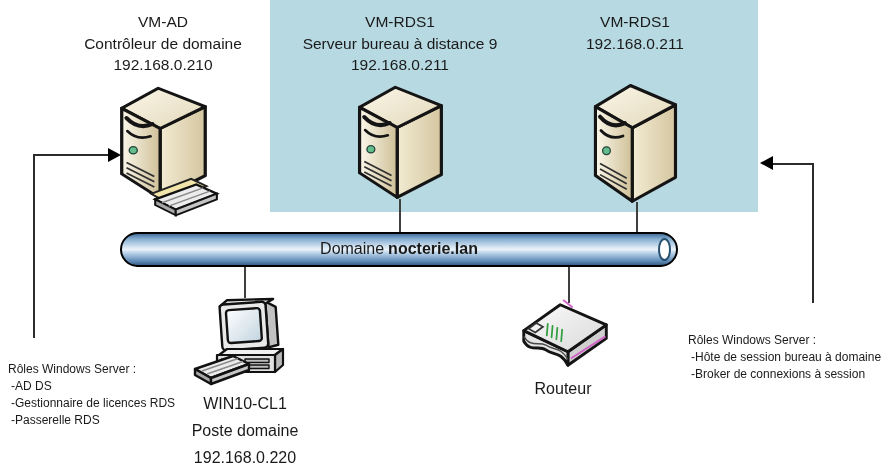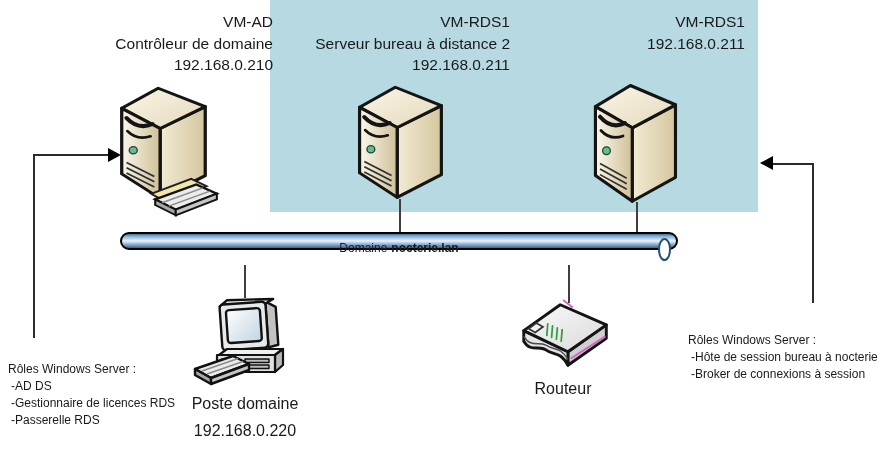--- a/index.html
+++ b/index.html
@@ -4,34 +4,34 @@
 <style>
   html,body{margin:0;padding:0;background:#ffffff;}
   #stage{
     position:relative;width:889px;height:474px;background:#ffffff;overflow:hidden;
     font-family:"Liberation Sans",sans-serif;color:#1a1a1a;
   }
   .abs{position:absolute;}
   
   #rds-zone{left:270px;top:0;width:488px;height:212px;background:#b7d9e2;}
   
-  .node-label{width:220px;text-align:right;font-size:15.5px;line-height:21.5px;white-space:nowrap;}
+  .node-label{width:220px;text-align:center;font-size:15.5px;line-height:21.5px;white-space:nowrap;}
   #label-vm-ad{left:53px;top:11px;}
   #label-rds1{left:290px;top:11px;}
   #label-rds2{left:525px;top:11px;}
   
   .node-label-lg{width:200px;text-align:center;font-size:16px;line-height:27px;white-space:nowrap;}
   #label-client{left:145px;top:390px;}
   #label-router{left:463px;top:375px;}
   
   #pipe{
-    left:120px;top:232px;width:558px;height:18px;box-sizing:border-box;
+    left:120px;top:232px;width:558px;height:35px;box-sizing:border-box;
     border:2.5px solid #000;border-radius:18px;
     background:linear-gradient(180deg,#44719c 0%,#86add1 16%,#d6e5f2 42%,#eaf3fa 50%,#b0cbe5 64%,#5d89b4 88%,#3a6088 100%);
-    text-align:center;font-size:12px;line-height:29px;
+    text-align:center;font-size:16px;line-height:29px;
   }
   #pipe-cap{
     position:absolute;right:5px;top:4px;width:13px;height:23px;border-radius:50%;
     background:#ffffff;border:2px solid #27506f;box-sizing:border-box;
   }
   .bold{font-weight:bold;}
   #bus-prefix{margin-right:4px;}
   
   .connector{width:2px;background:#3f3f3f;}
   #c-rds1{left:399px;top:199px;height:34px;}
@@ -94,21 +94,21 @@
 
   <div class="abs" id="rds-zone"></div>
 
   <div class="abs node-label" id="label-vm-ad">
     <div>VM-AD</div>
     <div>Contrôleur de domaine</div>
     <div>192.168.0.210</div>
   </div>
   <div class="abs node-label" id="label-rds1">
     <div>VM-RDS1</div>
-    <div>Serveur bureau à distance 2</div>
+    <div>Serveur bureau à distance 9</div>
     <div>192.168.0.211</div>
   </div>
   <div class="abs node-label" id="label-rds2">
     <div>VM-RDS1</div>
     <div>192.168.0.211</div>
   </div>
 
   <svg class="abs" id="icon-vm-ad" viewBox="0 0 100 135" preserveAspectRatio="none">
     <g stroke="#141414" stroke-width="3.4" stroke-linejoin="round">
       <polygon points="47,52 94,27 94,106 47,132" fill="url(#gSide)"></polygon>
@@ -226,32 +226,33 @@
     <g stroke="#2f9e3f" stroke-width="1.8" stroke-linecap="round">
       <line x1="31" y1="27" x2="30" y2="39"></line>
       <line x1="36" y1="29" x2="35" y2="41"></line>
       <line x1="41" y1="31" x2="40" y2="43"></line>
       <line x1="46" y1="33" x2="45" y2="45"></line>
     </g>
     <line x1="55" y1="63" x2="91" y2="40" stroke="#d263c8" stroke-width="2"></line>
   </svg>
 
   <div class="abs node-label-lg" id="label-client">
+    <div>WIN10-CL1</div>
     <div>Poste domaine</div>
     <div>192.168.0.220</div>
   </div>
   <div class="abs node-label-lg" id="label-router">
     <div>Routeur</div>
   </div>
 
   <div class="abs annotation" id="ann-left">
     <div>Rôles Windows Server :</div>
     <div class="item">-AD DS</div>
     <div class="item">-Gestionnaire de licences RDS</div>
     <div class="item">-Passerelle RDS</div>
   </div>
   <div class="abs annotation" id="ann-right">
     <div>Rôles Windows Server :</div>
-    <div class="item">-Hôte de session bureau à nocterie</div>
+    <div class="item">-Hôte de session bureau à domaine</div>
     <div class="item">-Broker de connexions à session</div>
   </div>
 
 </div>
 
 </body></html>

